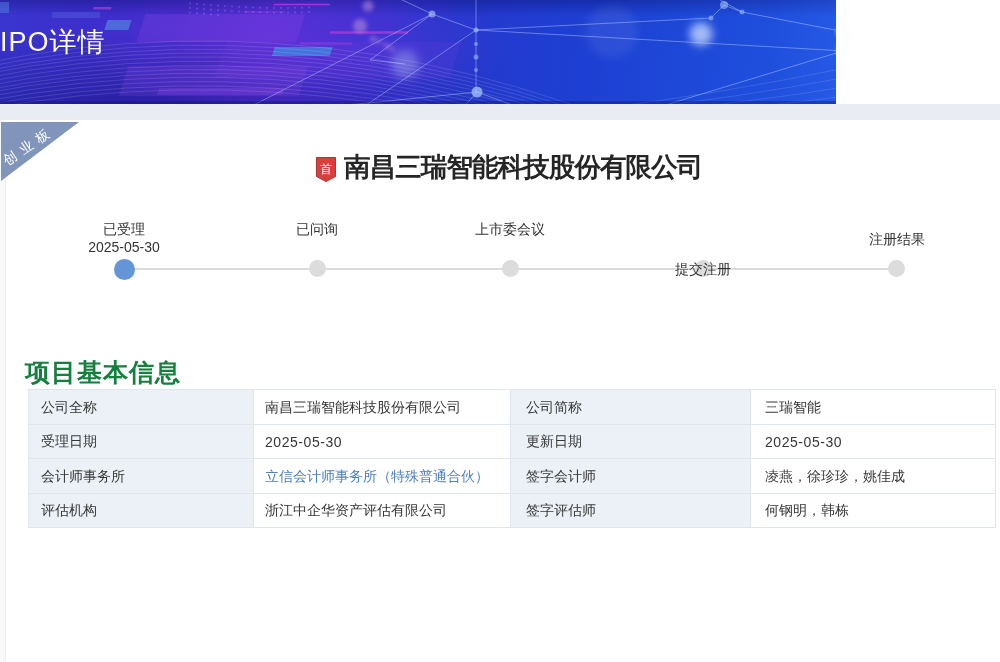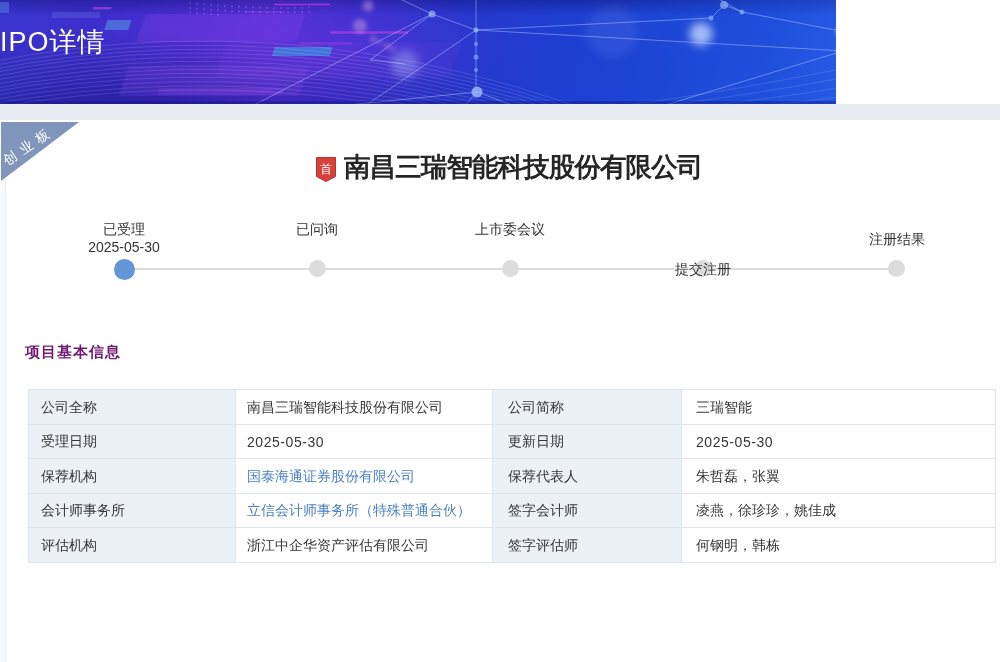--- a/index.html
+++ b/index.html
@@ -13,25 +13,25 @@
   .leftsliver{position:absolute;left:0;top:122px;width:5px;height:540px;background:#f8f9fb;border-right:1px solid #e9ebee;}
   .ribbon{position:absolute;left:1px;top:122px;}
   .ribbon .rt{position:absolute;left:-12px;top:17px;width:80px;height:14px;line-height:14px;text-align:center;
      color:#fff;font-size:13.5px;letter-spacing:6px;transform:rotate(-34deg);transform-origin:center;}
   .badge{position:absolute;left:316px;top:157px;}
   .title{position:absolute;left:344px;top:153px;font-size:26.5px;letter-spacing:-0.9px;font-weight:bold;color:#252525;line-height:28px;}
   .stepline{position:absolute;left:124px;top:268px;width:773px;height:2px;background:#dcdcdc;}
   .dot{position:absolute;border-radius:50%;}
   .slabel{position:absolute;top:221px;font-size:14px;color:#333;transform:translateX(-50%);white-space:nowrap;}
   .sdate{position:absolute;top:239px;font-size:14px;color:#333;transform:translateX(-50%);white-space:nowrap;}
-  .h2{position:absolute;left:25px;top:343px;font-size:15px;letter-spacing:1px;font-weight:bold;color:#701a75;}
+  .h2{position:absolute;left:25px;top:356px;font-size:25px;letter-spacing:1px;font-weight:bold;color:#15803d;}
   table{position:absolute;left:28px;top:389px;width:968px;border-collapse:collapse;table-layout:fixed;}
   td{border:1px solid #dfe5ec;height:34.5px;font-size:14px;color:#363636;padding:1.5px 0 0 12px;box-sizing:border-box;}
-  td.lab{background:#ecf1f7;width:207px;}
-  td.lab2{background:#ecf1f7;width:189px;padding-left:15px;}
+  td.lab{background:#ecf1f7;width:225px;}
+  td.lab2{background:#ecf1f7;width:240px;padding-left:15px;}
   td.val{width:257px;padding-left:11px;}
   td.val2{padding-left:14px;}
   .lk{color:#4b7fc0;}
   .num{letter-spacing:0.55px;}
 </style>
 </head>
 <body>
 <div class="banner">
   <svg width="1000" height="104" viewBox="0 0 1000 104">
     <defs>
@@ -247,26 +247,20 @@
         <td class="lab2">公司简称</td>
         <td class="val2">三瑞智能</td>
       </tr>
   <tr>
         <td class="lab">受理日期</td>
         <td class="val"><span class="num">2025-05-30</span></td>
         <td class="lab2">更新日期</td>
         <td class="val2"><span class="num">2025-05-30</span></td>
       </tr>
   <tr>
-        <td class="lab">保荐机构</td>
-        <td class="val"><span class="lk">国泰海通证券股份有限公司</span></td>
-        <td class="lab2">保荐代表人</td>
-        <td class="val2">朱哲磊，张翼</td>
-      </tr>
-  <tr>
         <td class="lab">会计师事务所</td>
         <td class="val"><span class="lk">立信会计师事务所（特殊普通合伙）</span></td>
         <td class="lab2">签字会计师</td>
         <td class="val2">凌燕，徐珍珍，姚佳成</td>
       </tr>
   <tr>
         <td class="lab">评估机构</td>
         <td class="val">浙江中企华资产评估有限公司</td>
         <td class="lab2">签字评估师</td>
         <td class="val2">何钢明，韩栋</td>

